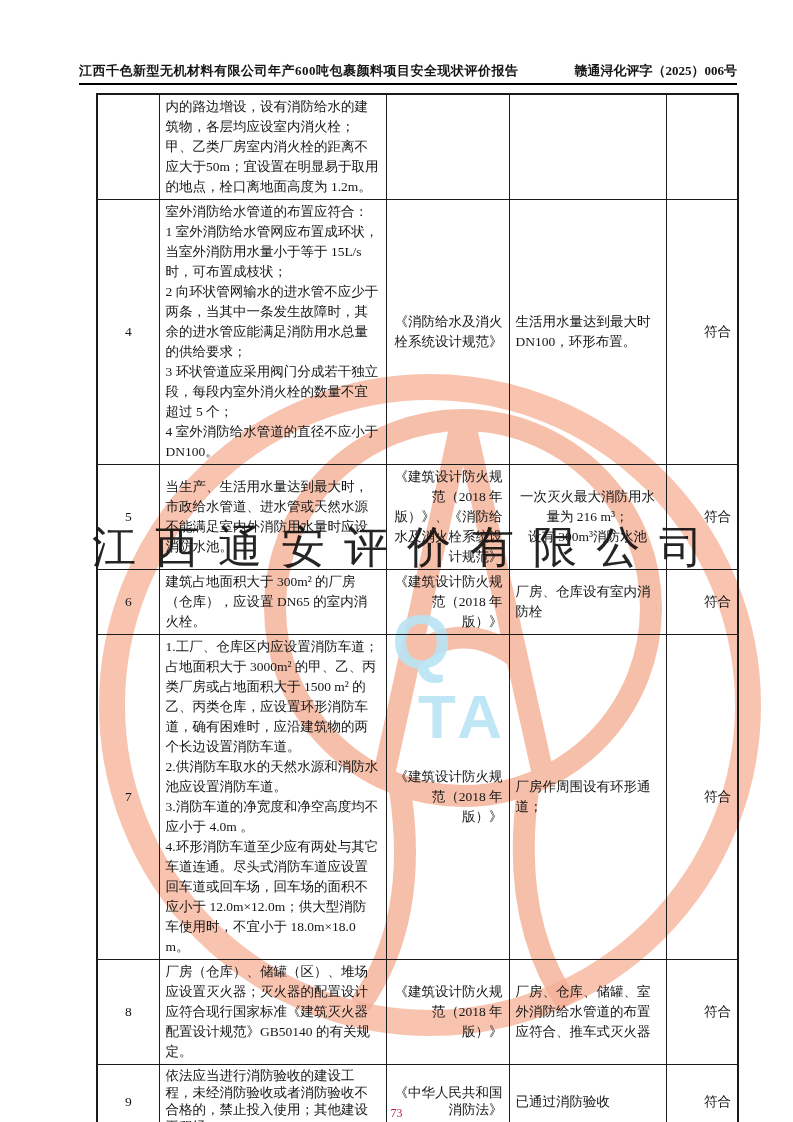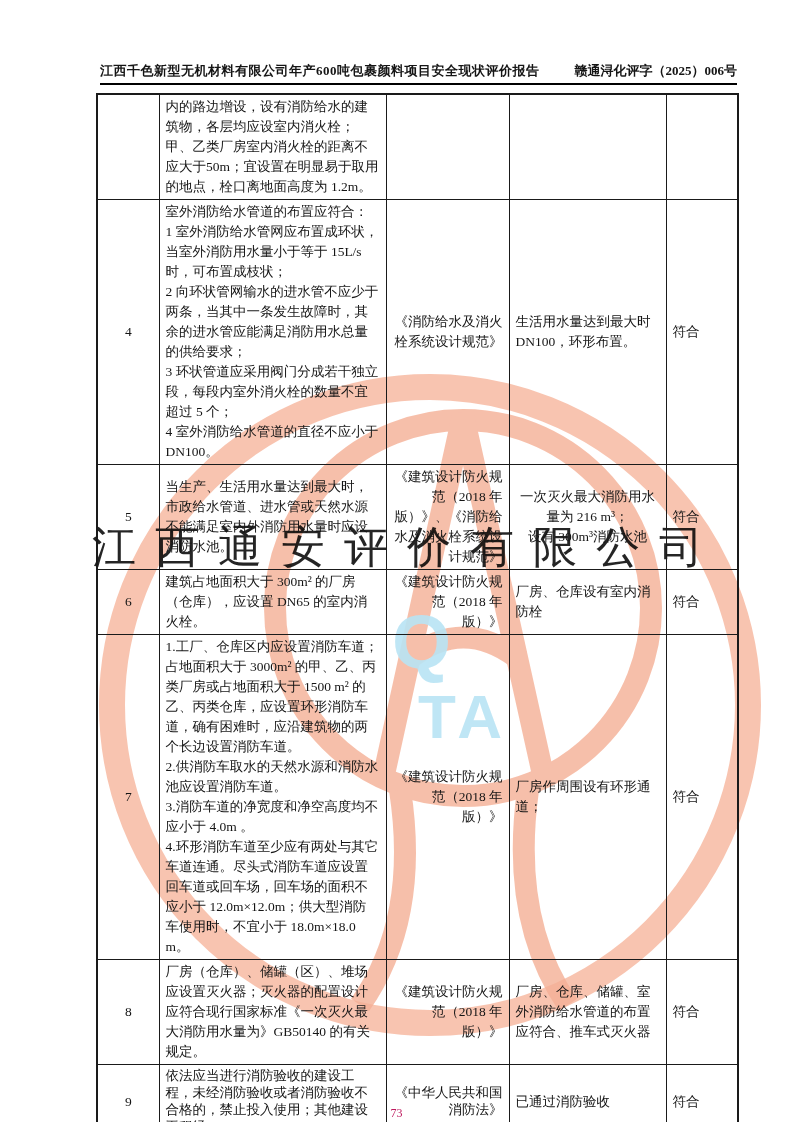--- a/index.html
+++ b/index.html
@@ -13,21 +13,21 @@
   .wm-layer{position:absolute;inset:0;z-index:0;pointer-events:none;}
   .wm-text{
     position:absolute;top:518px;left:92px;width:644px;
     font-size:44px;letter-spacing:19px;color:#000000;opacity:.85;
     white-space:nowrap;overflow:hidden;
   }
 
   
   .hdr{
     position:relative;z-index:2;
-    margin:62px 56px 0 100px;
+    margin:62px 56px 0 79px;
     display:flex;justify-content:space-between;align-items:baseline;
     border-bottom:2px solid #000;padding-bottom:3px;
   }
   .hdr .title{font-size:13px;font-weight:bold;letter-spacing:.5px;}
   .hdr .docno{font-size:13px;font-weight:bold;white-space:nowrap;margin-left:12px;}
 
   
   table.ctable{
     position:relative;z-index:2;
     margin:8px 0 0 96px;border-collapse:collapse;table-layout:fixed;
@@ -37,21 +37,21 @@
     border:1px solid #1a1a1a;
     font-size:13.5px;line-height:20px;
     padding:2px 6px;vertical-align:middle;
     word-break:break-all;overflow:hidden;
   }
   .ctable{border:2px solid #1a1a1a;}
   .col-num{text-align:center;}
   .col-content{text-align:left;vertical-align:top;white-space:pre-line;}
   .col-basis{text-align:right;white-space:pre-line;}
   .col-actual{text-align:left;white-space:pre-line;}
-  .col-conclusion{text-align:left;}
+  .col-conclusion{text-align:right;}
   .ctable tr:nth-child(1){height:100px;}
   .ctable tr:nth-child(2){height:255px;}
   .ctable tr:nth-child(3){height:100px;}
   .ctable tr:nth-child(4){height:50px;}
   .ctable tr:nth-child(5){height:300px;}
   .ctable tr:nth-child(6){height:85px;}
   .ctable tr:nth-child(7){height:50px;}
   .ctable tr:nth-child(7) td{line-height:17px;}
   .ctable tr:nth-child(3) .col-actual{text-align:center;}
 
@@ -141,21 +141,21 @@
           <td class="col-content">1.工厂、仓库区内应设置消防车道；占地面积大于 3000m² 的甲、乙、丙类厂房或占地面积大于 1500 m² 的乙、丙类仓库，应设置环形消防车道，确有困难时，应沿建筑物的两个长边设置消防车道。
 2.供消防车取水的天然水源和消防水池应设置消防车道。
 3.消防车道的净宽度和净空高度均不应小于 4.0m 。
 4.环形消防车道至少应有两处与其它车道连通。尽头式消防车道应设置回车道或回车场，回车场的面积不应小于 12.0m×12.0m；供大型消防车使用时，不宜小于 18.0m×18.0m。</td>
           <td class="col-basis">《建筑设计防火规范（2018 年版）》</td>
           <td class="col-actual">厂房作周围设有环形通道；</td>
           <td class="col-conclusion">符合</td>
         </tr>
         <tr>
           <td class="col-num">8</td>
-          <td class="col-content">厂房（仓库）、储罐（区）、堆场应设置灭火器；灭火器的配置设计应符合现行国家标准《一次灭火最大消防用水量为》GB50140 的有关规定。</td>
+          <td class="col-content">厂房（仓库）、储罐（区）、堆场应设置灭火器；灭火器的配置设计应符合现行国家标准《建筑灭火器配置设计规范》GB50140 的有关规定。</td>
           <td class="col-basis">《建筑设计防火规范（2018 年版）》</td>
           <td class="col-actual">厂房、仓库、储罐、室外消防给水管道的布置应符合、推车式灭火器</td>
           <td class="col-conclusion">符合</td>
         </tr>
         <tr>
           <td class="col-num">9</td>
           <td class="col-content">依法应当进行消防验收的建设工程，未经消防验收或者消防验收不合格的，禁止投入使用；其他建设工程经</td>
           <td class="col-basis">《中华人民共和国消防法》</td>
           <td class="col-actual">已通过消防验收</td>
           <td class="col-conclusion">符合</td>

